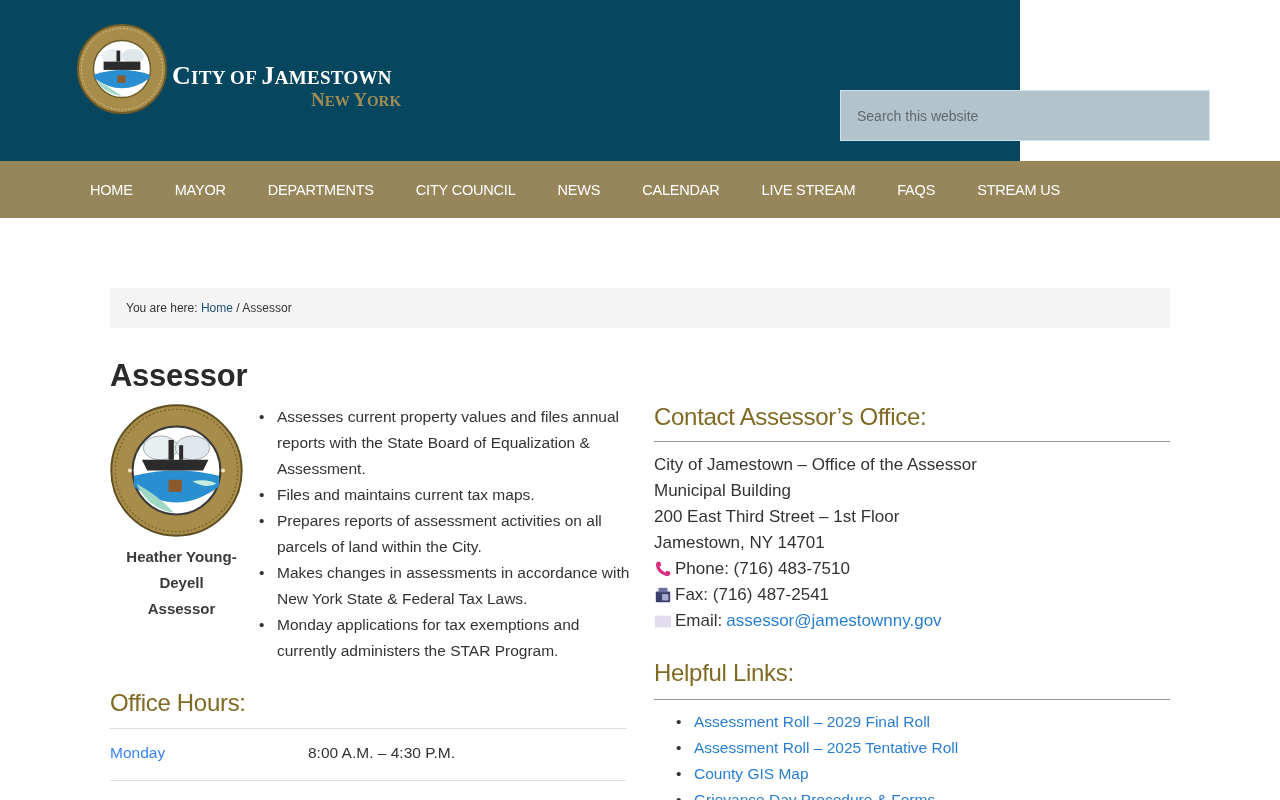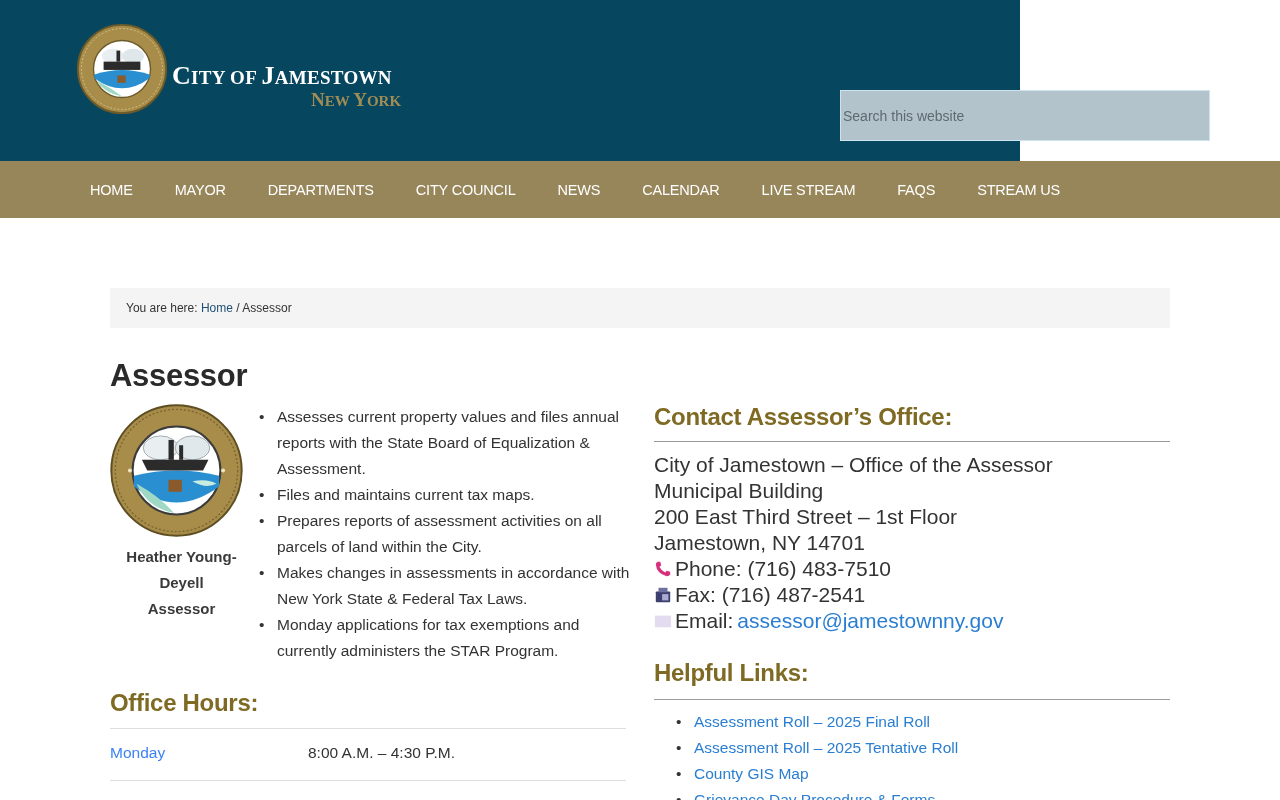--- a/index.html
+++ b/index.html
@@ -9,21 +9,21 @@
   
   .site-header { position: absolute; left: 0; top: 0; width: 1020px; height: 161px; background: #07465f; }
   .logo { position: absolute; left: 76px; top: 22px; display: flex; align-items: center; }
   .seal-small { width: 92px; height: 94px; }
   .logo-text { margin-left: 4px; position: relative; width: 240px; height: 60px; }
   .logo-title { position: absolute; left: 0; top: 22px; font-family: "Liberation Serif", "DejaVu Serif", serif; font-weight: bold; color: #ffffff; font-size: 19px; letter-spacing: 0.3px; white-space: nowrap; font-variant: small-caps; }
   .logo-title .big { font-size: 26px; }
   .logo-sub { position: absolute; left: 139px; top: 50px; font-family: "Liberation Serif", "DejaVu Serif", serif; font-weight: bold; color: #a08d55; font-size: 15px; white-space: nowrap; font-variant: small-caps; }
   .logo-sub .big { font-size: 19px; }
 
-  .search-box { position: absolute; left: 840px; top: 90px; width: 370px; height: 51px; background: #b2c3cb; border: 1px solid #cfe3ec; padding: 0 2px; font-family: "Liberation Sans", sans-serif; font-size: 14px; color: #555f66; outline: none; }
+  .search-box { position: absolute; left: 840px; top: 90px; width: 370px; height: 51px; background: #b2c3cb; border: 1px solid #cfe3ec; padding: 0 16px; font-family: "Liberation Sans", sans-serif; font-size: 14px; color: #555f66; outline: none; }
   .search-box::placeholder { color: #5f6a70; }
 
   
   .nav { position: absolute; left: 0; top: 161px; width: 1280px; height: 57px; background: #98865b; }
   .nav ul { list-style: none; display: flex; padding-left: 69px; height: 57px; align-items: center; }
   .nav li { padding: 0 21px; color: #ffffff; font-size: 14.5px; white-space: nowrap; letter-spacing: -0.2px; cursor: pointer; }
 
   
   .breadcrumb { position: absolute; left: 110px; top: 288px; width: 1060px; height: 40px; background: #f4f4f4; padding: 0 16px; font-size: 12px; line-height: 40px; color: #333; }
   .breadcrumb a { color: #1f4f74; text-decoration: none; }
@@ -31,29 +31,29 @@
   .page-title { position: absolute; left: 110px; top: 358px; font-size: 31px; font-weight: bold; color: #2a2a2a; letter-spacing: -0.3px; }
 
   
   .seal-large { position: absolute; left: 110px; top: 404px; width: 133px; height: 133px; }
   .assessor-name { position: absolute; left: 110px; top: 544px; width: 143px; text-align: center; font-size: 15px; font-weight: bold; color: #3a3a3a; line-height: 26px; }
 
   .duties { position: absolute; left: 259px; top: 404px; width: 372px; font-size: 15.5px; line-height: 26px; color: #333; list-style: none; }
   .duties li { position: relative; padding-left: 18px; }
   .duties li::before { content: "\2022"; position: absolute; left: 0; top: 0; color: #333; }
 
-  .section-title { position: absolute; font-size: 24px; font-weight: bold; color: #7f6a24; letter-spacing: -0.3px; }
+  .section-title { position: absolute; font-size: 24px; font-weight: normal; color: #7f6a24; letter-spacing: -0.3px; }
   .rule { position: absolute; height: 1px; background: #9a9a9a; }
   .rule-light { position: absolute; height: 1px; background: #dddddd; }
 
   .hours-day { position: absolute; left: 110px; top: 744px; font-size: 15.5px; color: #3b82f6; }
   .hours-time { position: absolute; left: 308px; top: 744px; font-size: 15.5px; color: #333; }
 
   
-  .contact-lines { position: absolute; left: 654px; top: 452px; font-size: 21px; line-height: 26px; color: #333; list-style: none; }
+  .contact-lines { position: absolute; left: 654px; top: 452px; font-size: 17px; line-height: 26px; color: #333; list-style: none; }
   .contact-lines li { white-space: nowrap; display: flex; align-items: center; }
   .contact-lines a { color: #2a7ed1; text-decoration: none; margin-left: 4px; }
   .ico { display: inline-block; width: 18px; height: 18px; margin-right: 3px; }
 
   .links { position: absolute; left: 676px; top: 709px; font-size: 15.5px; line-height: 26px; list-style: none; }
   .links li { position: relative; padding-left: 18px; white-space: nowrap; }
   .links li::before { content: "\2022"; position: absolute; left: 0; top: 0; color: #333; }
   .links a { color: #2a7ed1; text-decoration: none; }
 </style>
 </head>
@@ -165,17 +165,17 @@
       </svg>
     <span>Email:</span>
     <a href="#">assessor@jamestownny.gov</a>
   </li>
 </ul>
 
 <h2 class="section-title" style="left:654px; top:659px;">Helpful Links:</h2>
 <div class="rule" style="left:654px; top:699px; width:516px;"></div>
 
 <ul class="links">
-  <li><a href="#">Assessment Roll – 2025 Final Roll</a></li>
+  <li><a href="#">Assessment Roll – 2029 Final Roll</a></li>
   <li><a href="#">Assessment Roll – 2025 Tentative Roll</a></li>
   <li><a href="#">County GIS Map</a></li>
   <li><a href="#">Grievance Day Procedure &amp; Forms</a></li>
 </ul>
 
 </body></html>

